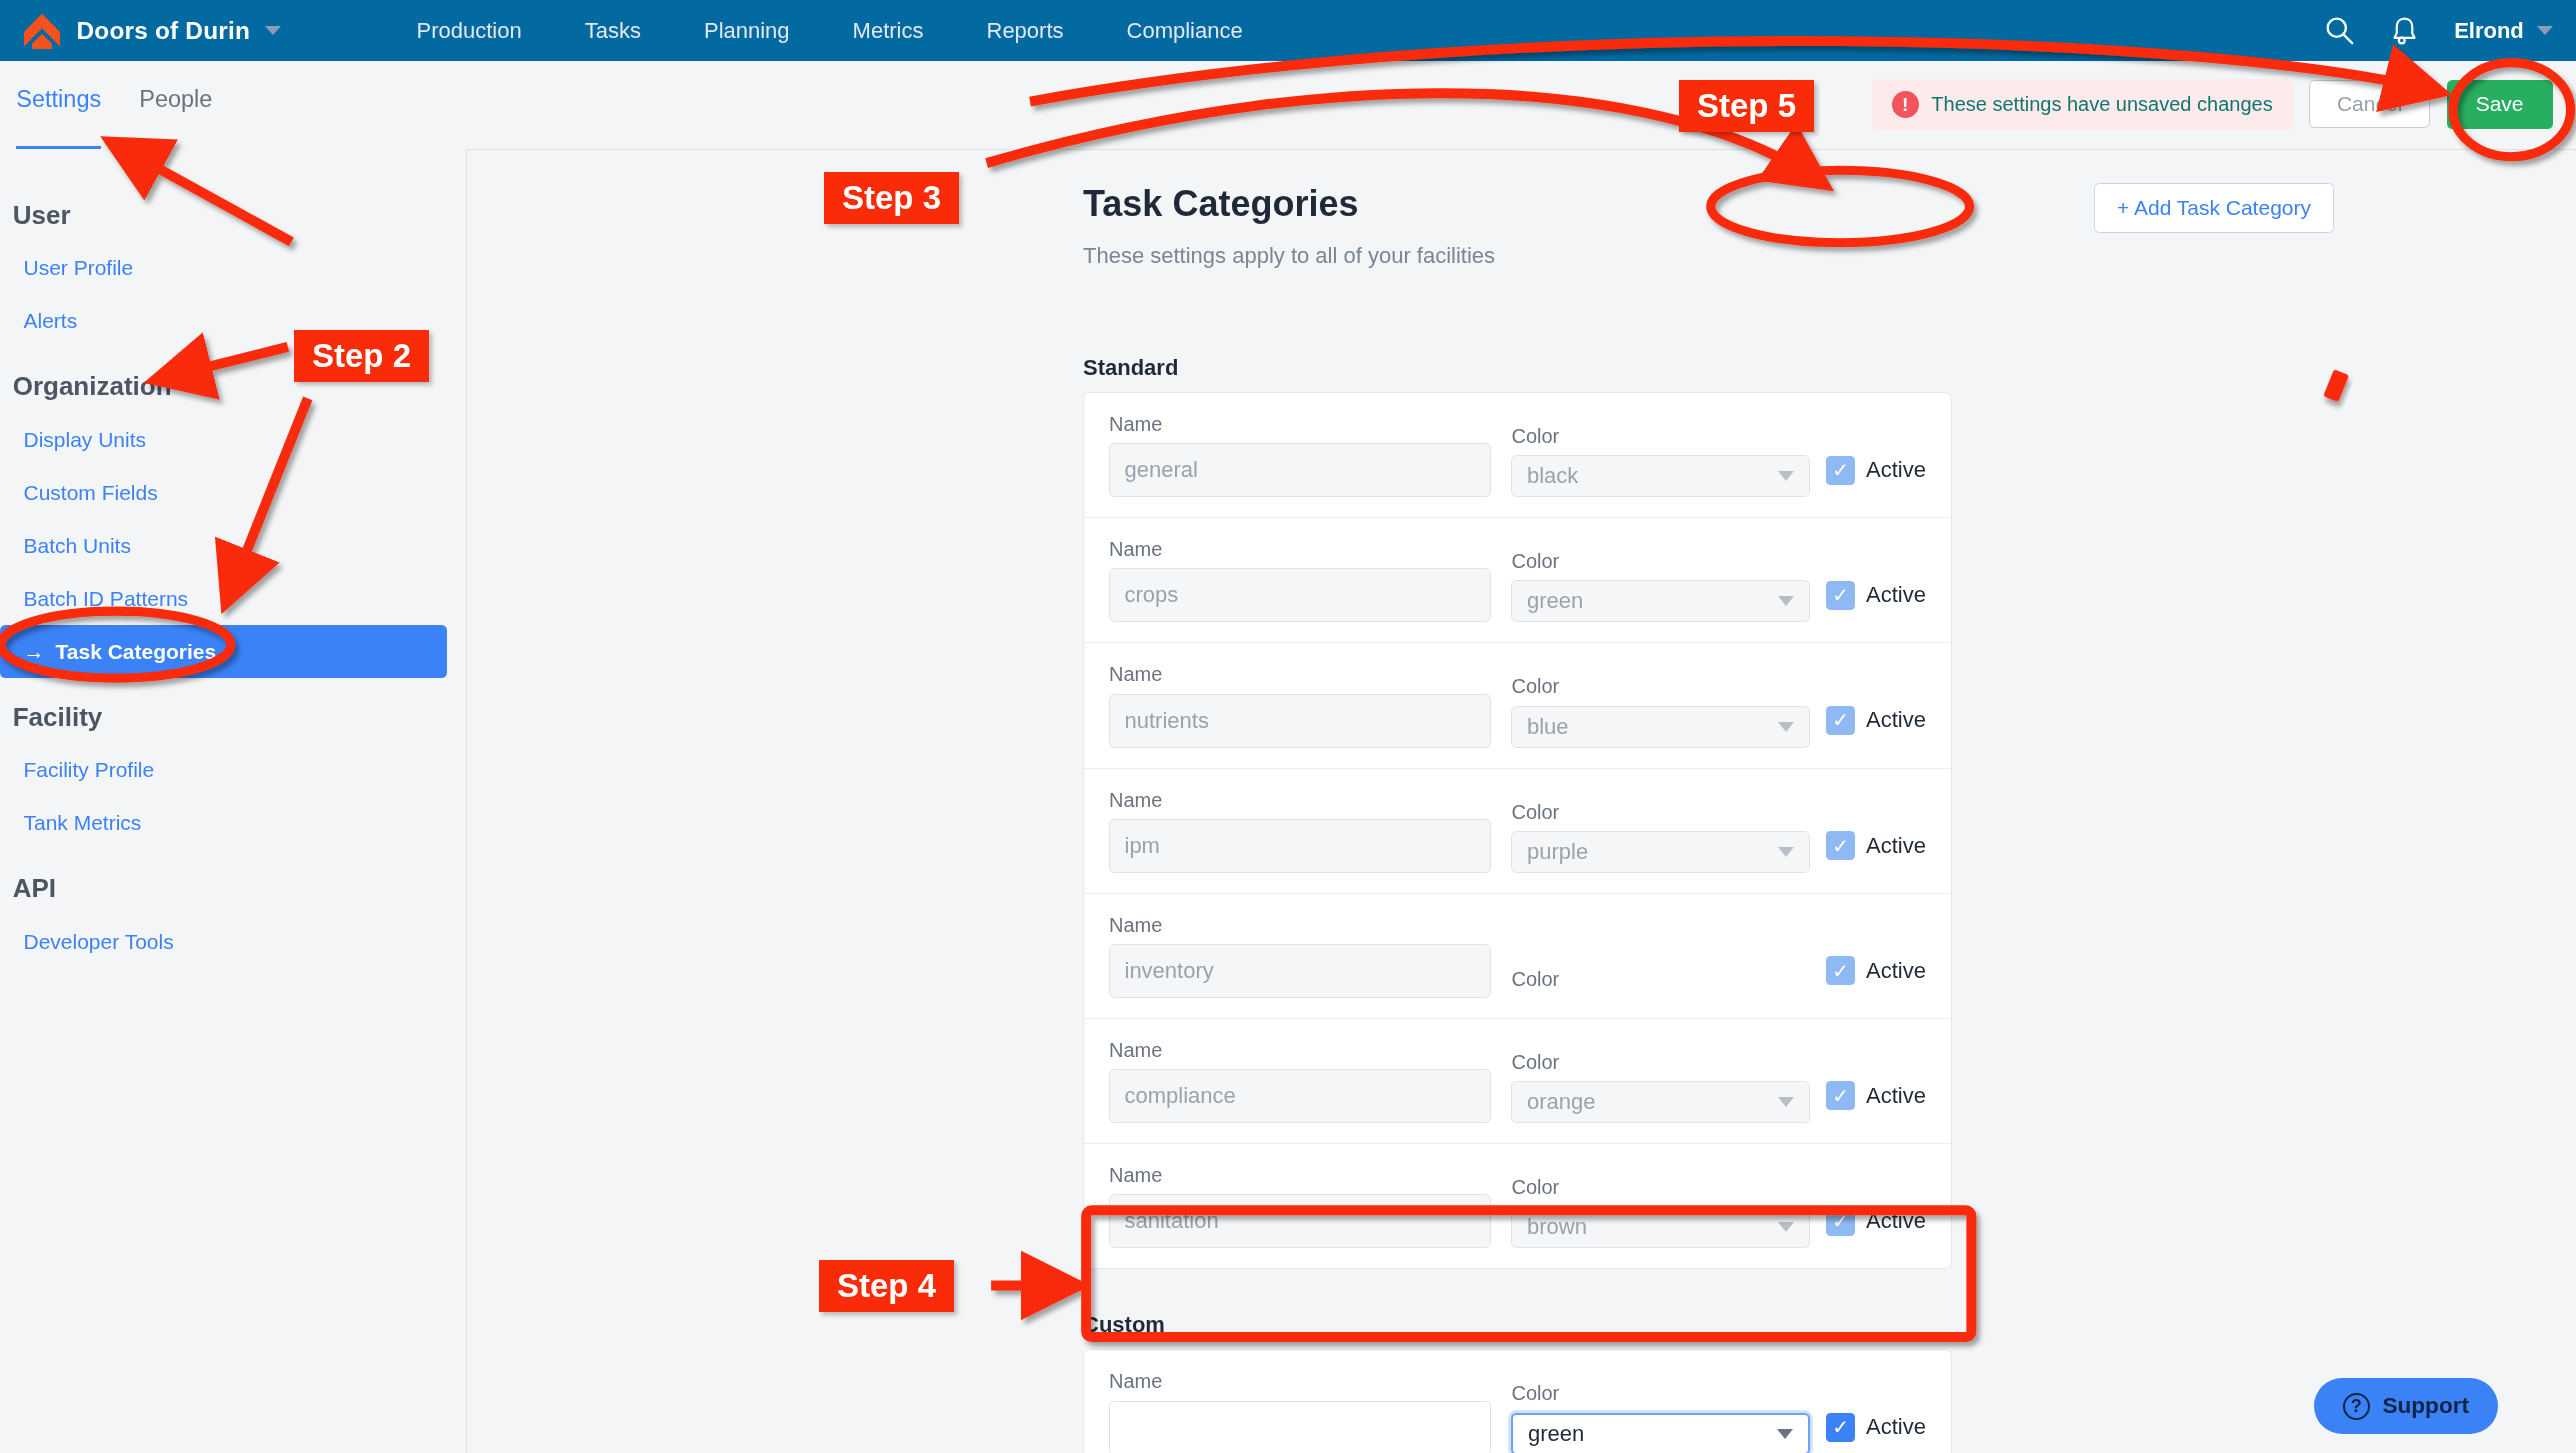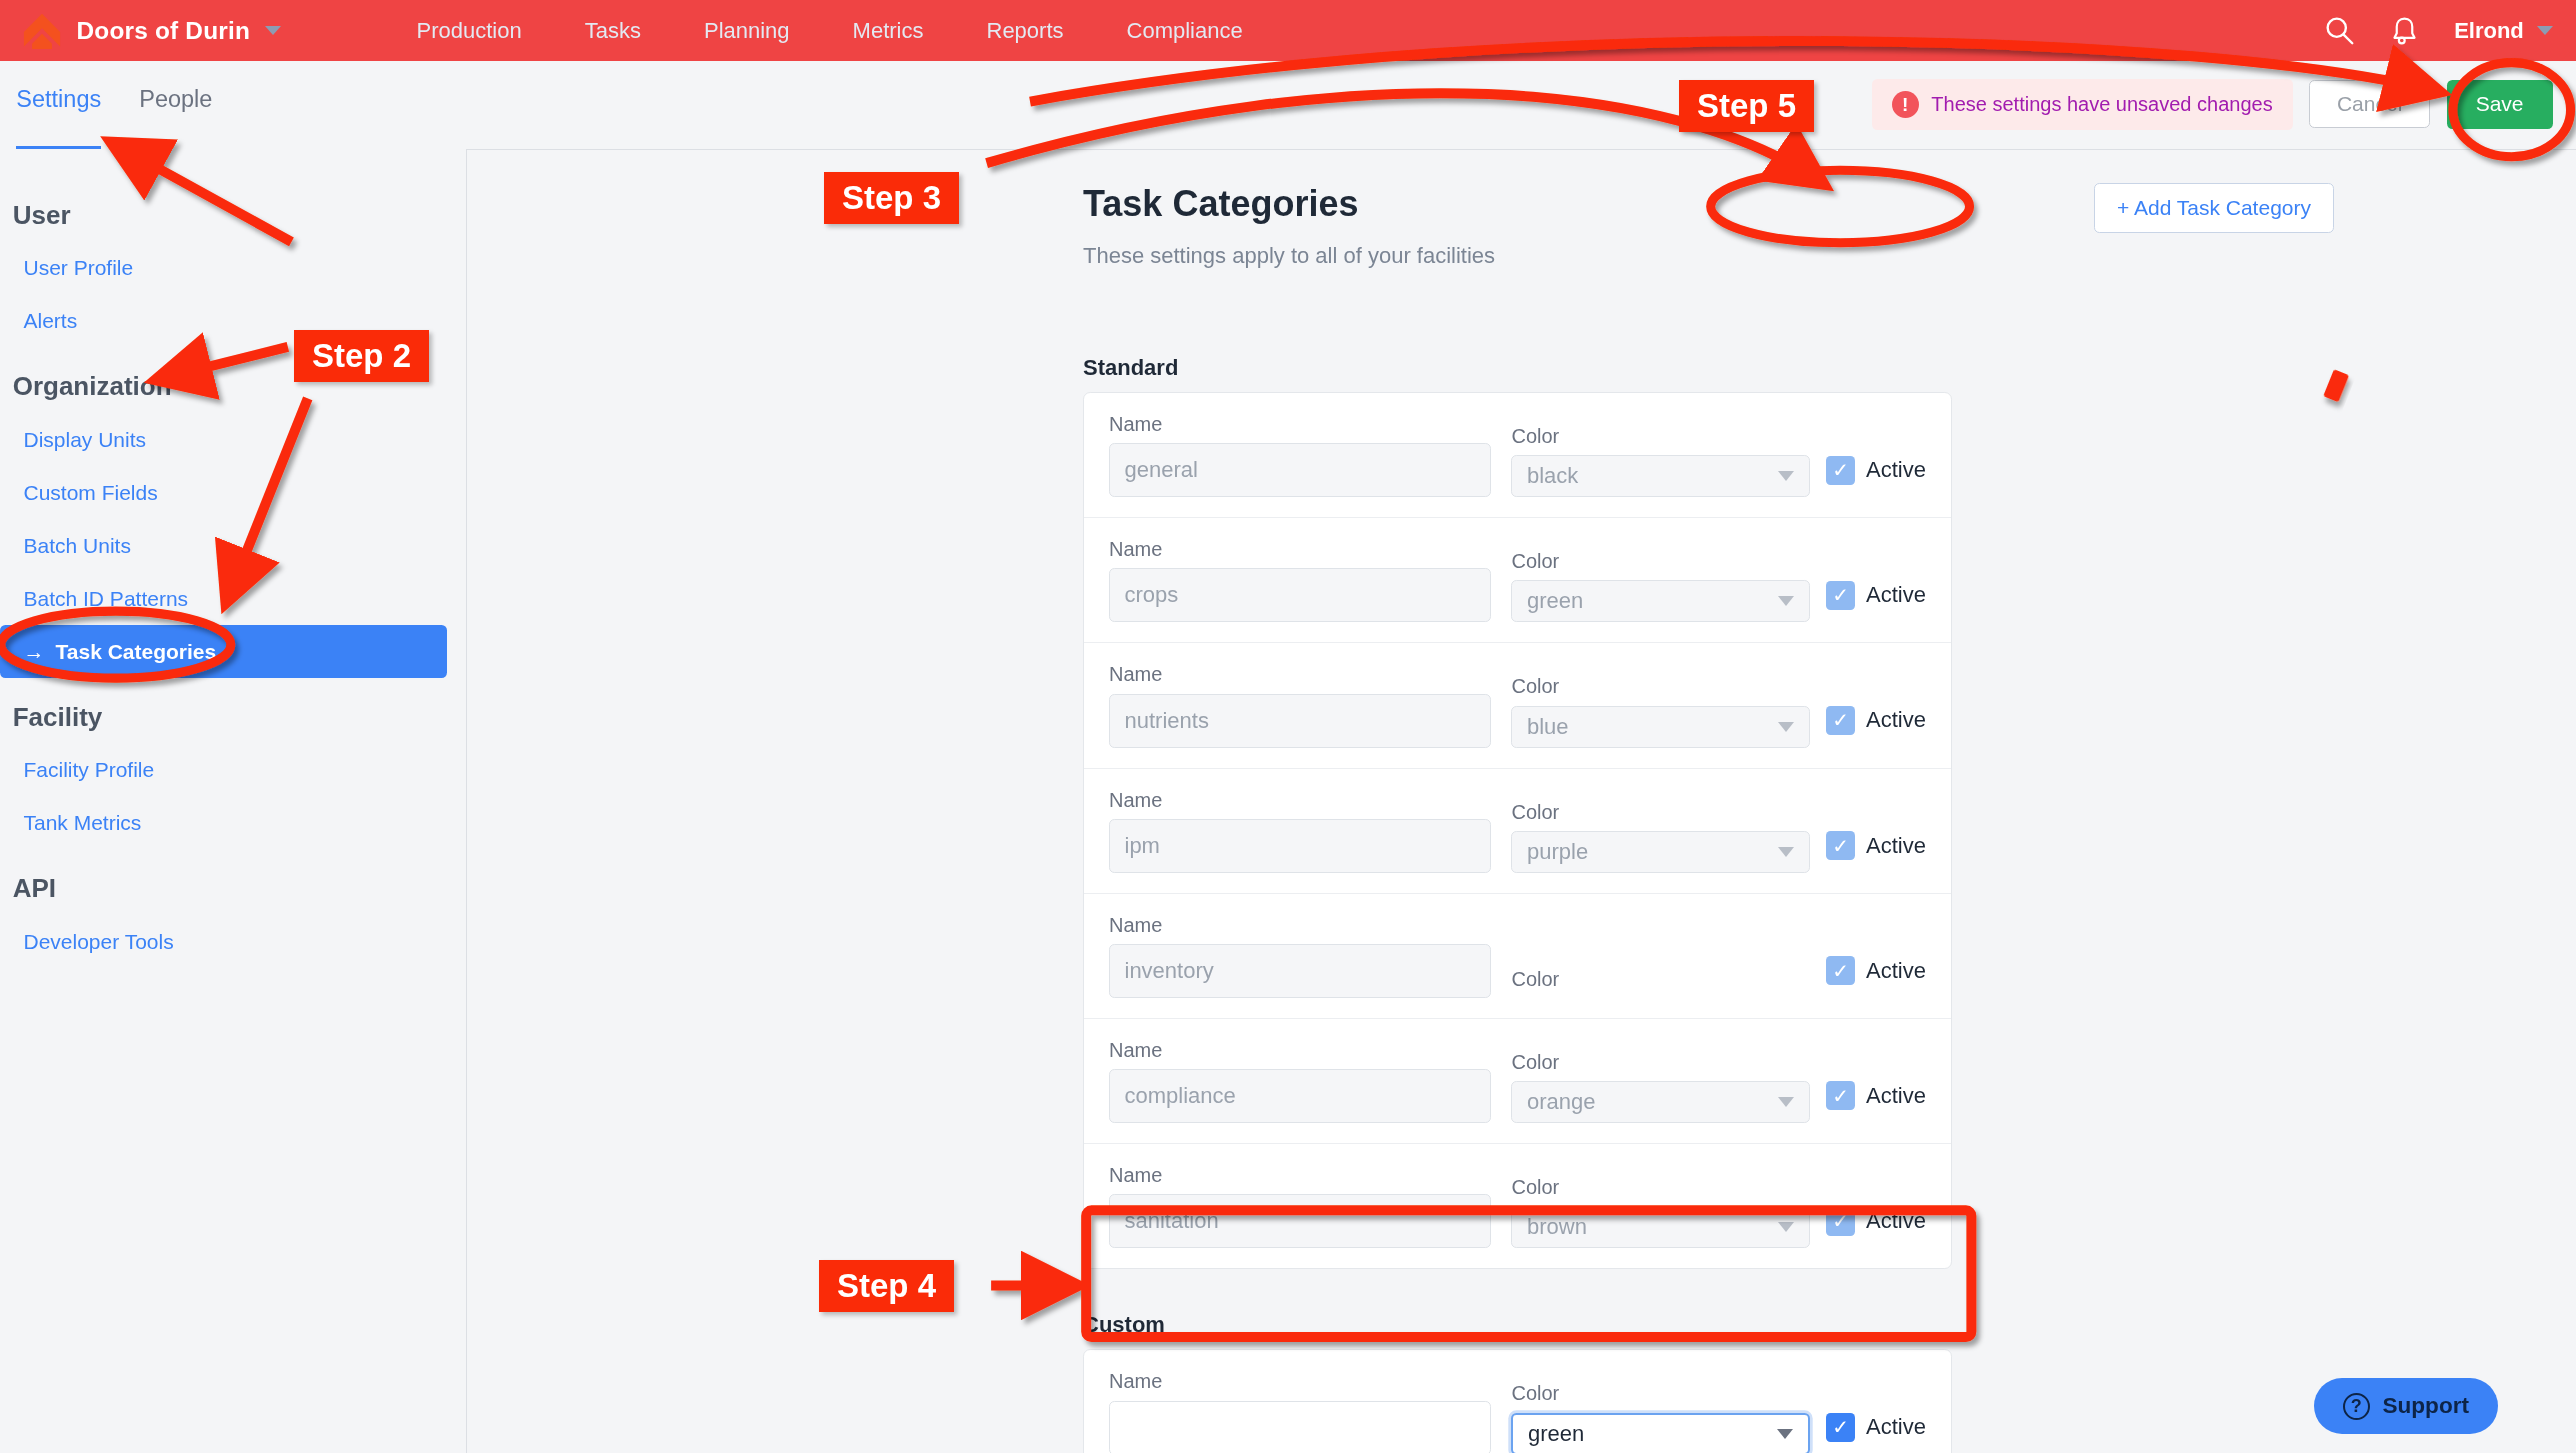--- a/index.html
+++ b/index.html
@@ -7,21 +7,21 @@
     width: 2576px; height: 1454px;
     overflow: hidden;
     font-family: "Liberation Sans", sans-serif;
     background: #f4f5f7;
   }
   #root { position: relative; width: 2576px; height: 1454px; }
 
   
   .topnav {
     position: absolute; top: 0; left: 0; width: 2576px; height: 61px;
-    background: #ef4444; display: flex; align-items: center;
+    background: #0369a1; display: flex; align-items: center;
   }
   .brand { display: flex; align-items: center; margin-left: 22px; }
   .brand-logo { width: 40px; height: 38px; position: relative; flex: none; }
   .brand-name {
     color: #ffffff; font-size: 24.4px; font-weight: bold;
     margin-left: 14.5px; letter-spacing: 0.2px;
   }
   .brand-caret {
     width: 0; height: 0; margin-left: 14.5px;
     border-left: 8.1px solid transparent; border-right: 8.1px solid transparent;
@@ -66,21 +66,21 @@
     display: flex; align-items: center; gap: 12.7px;
     background: #fdeaea; border-radius: 5.4px;
     padding: 11.8px 20px;
   }
   .unsaved-icon {
     width: 27px; height: 27px; border-radius: 50%;
     background: #f2545b; color: #fff; font-size: 19px; font-weight: bold;
     display: flex; align-items: center; justify-content: center;
     flex: none; line-height: 1;
   }
-  .unsaved-text { color: #a21caf; font-size: 20px; white-space: nowrap; }
+  .unsaved-text { color: #0f766e; font-size: 20px; white-space: nowrap; }
   .btn-cancel {
     background: #ffffff; border: 1.8px solid #c8ccd3; border-radius: 5.4px;
     color: #9aa0a8; font-size: 21px; padding: 11px 27px; cursor: pointer;
   }
   .btn-save {
     background: #27ae60; border: none; border-radius: 5.4px;
     color: #ffffff; font-size: 21px; padding: 12.7px 29px; cursor: pointer;
   }
 
   

